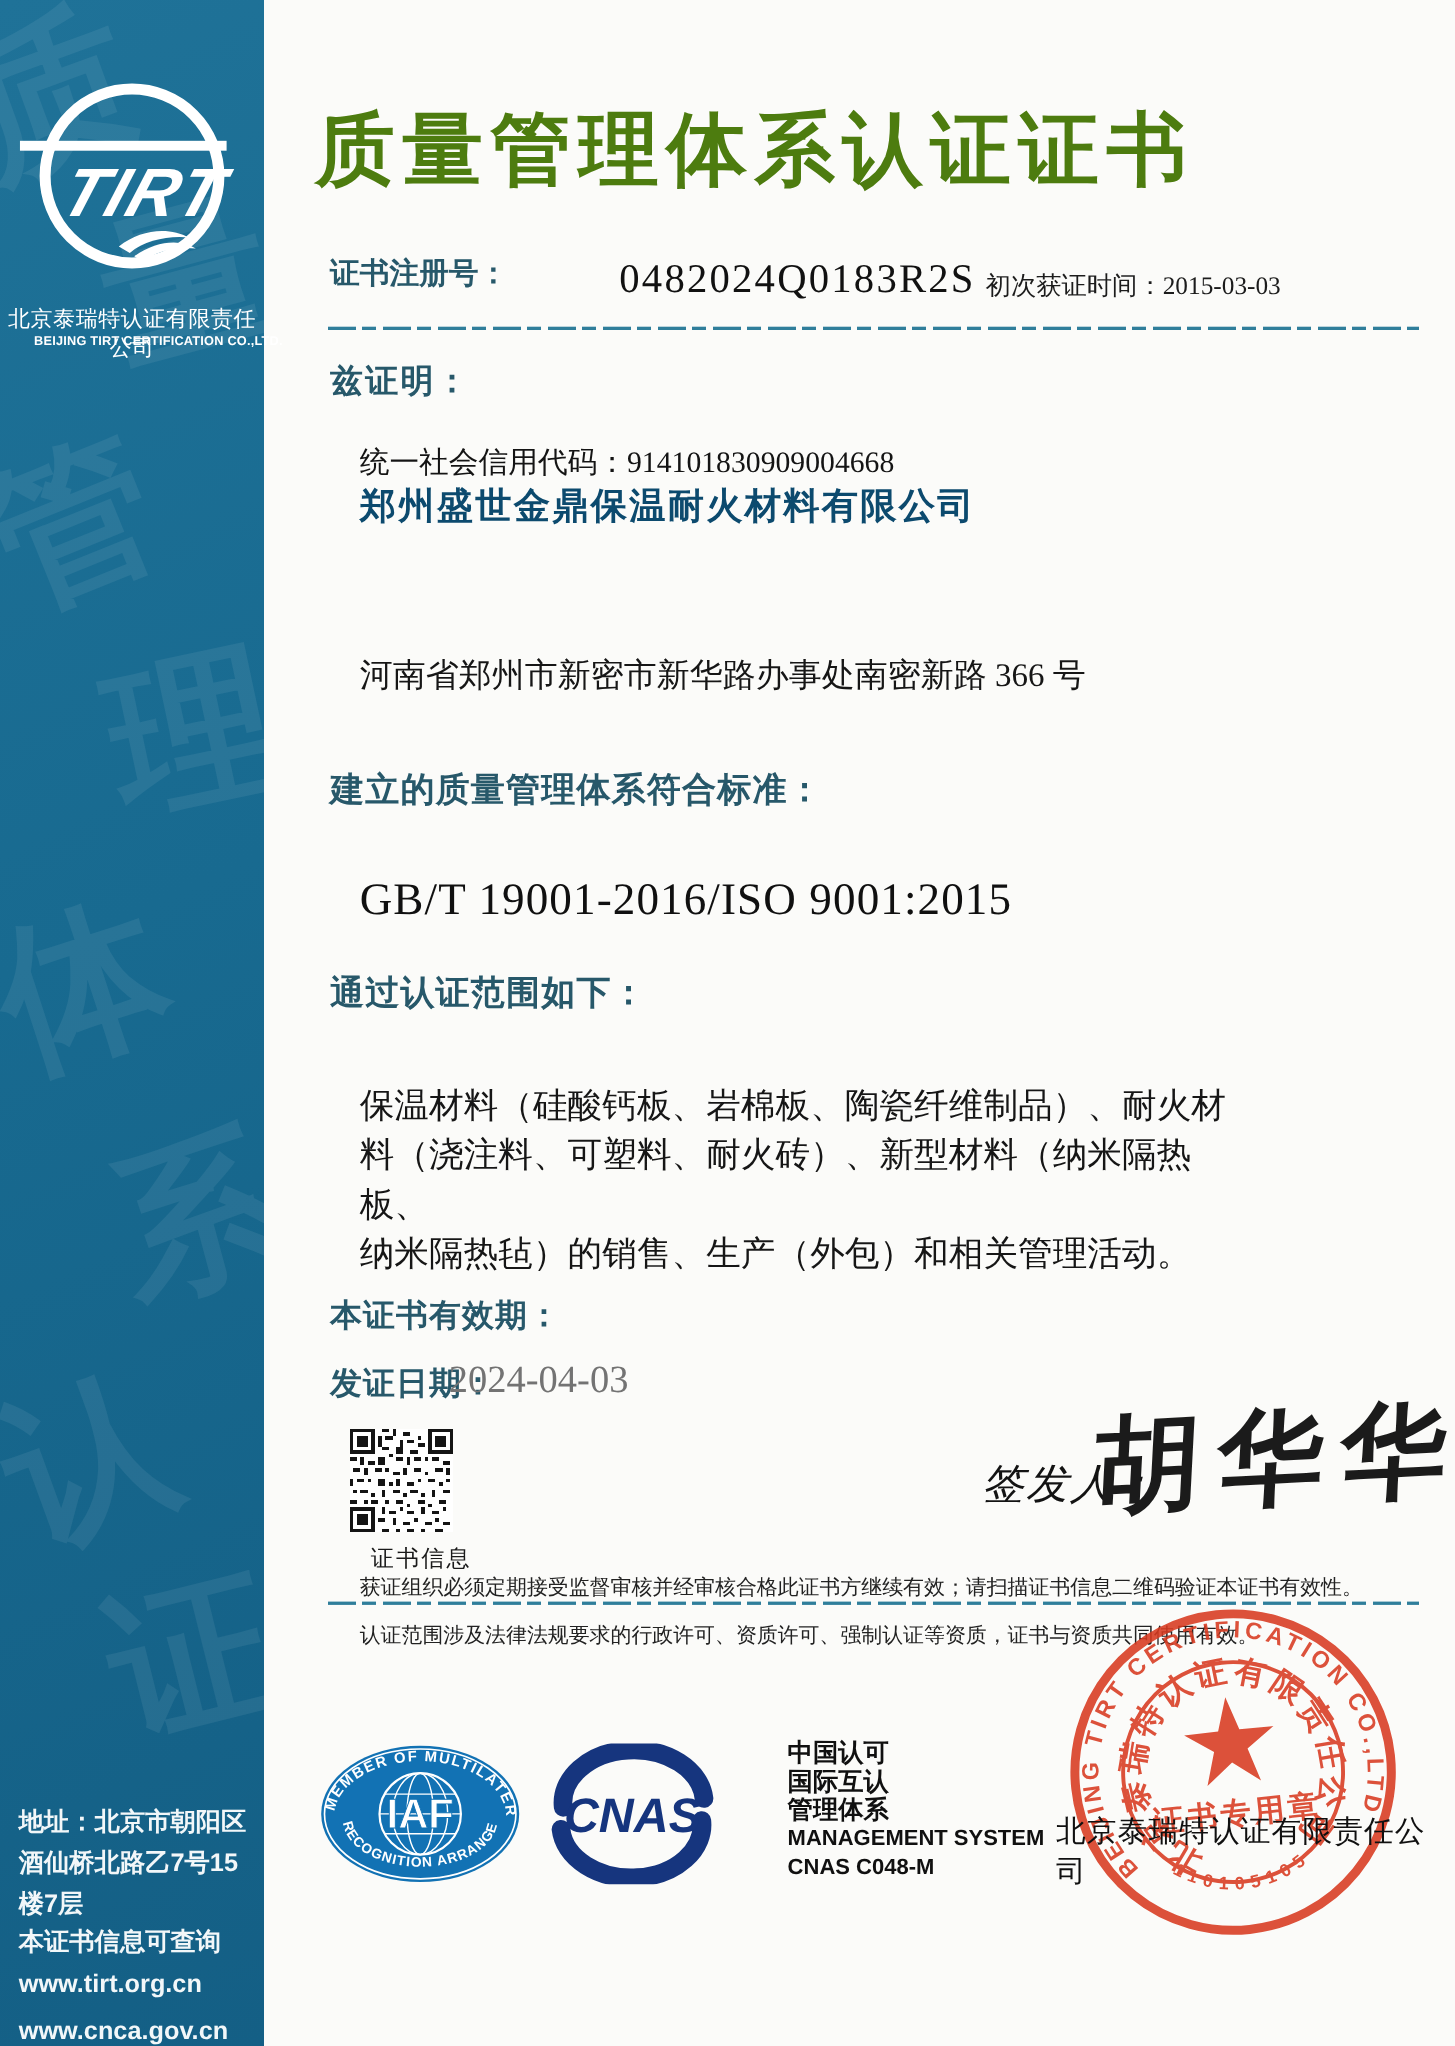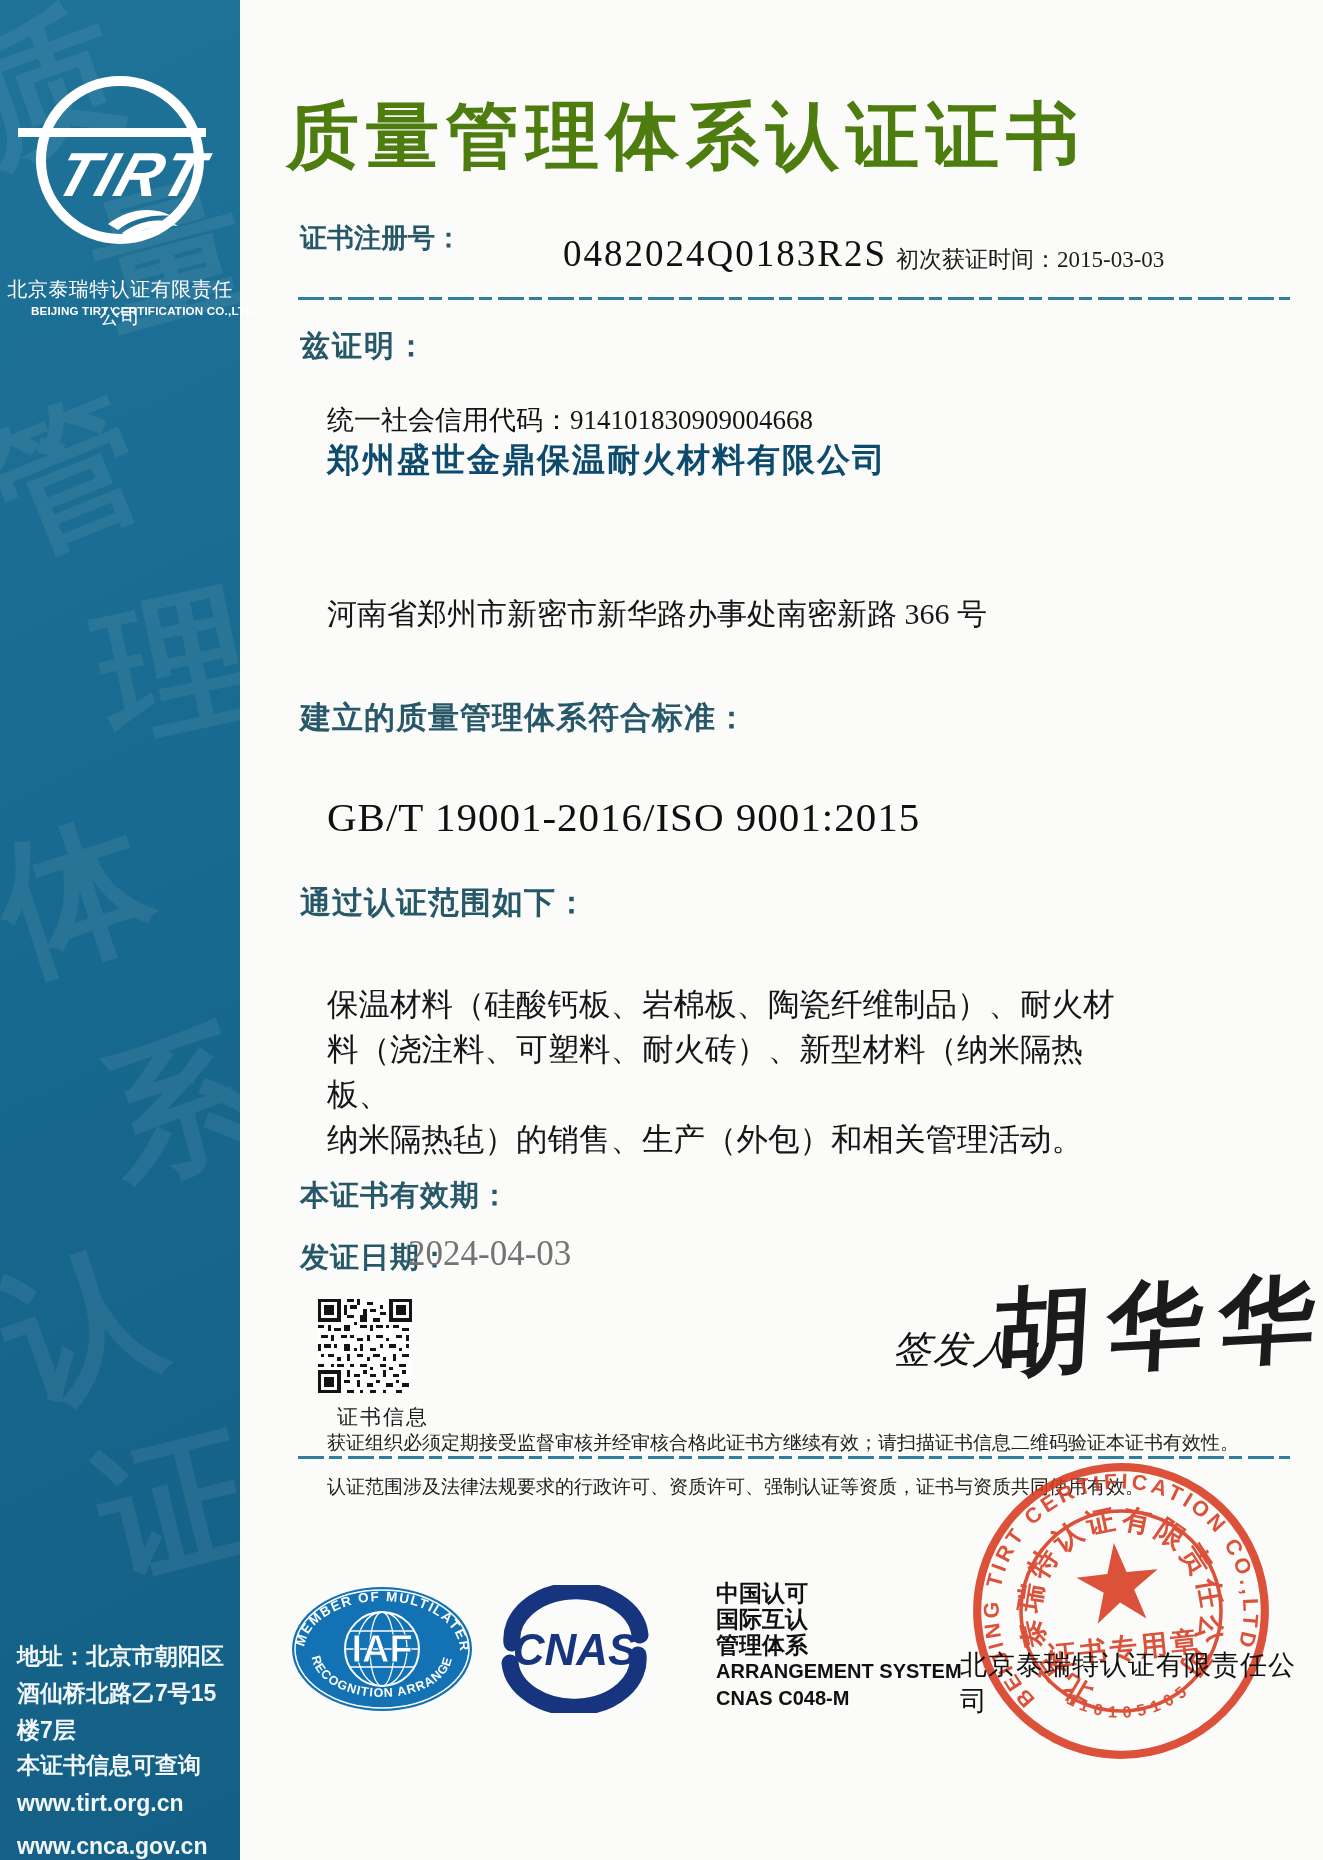--- a/index.html
+++ b/index.html
@@ -30,21 +30,21 @@
   .sb-query{position:absolute;left:17px;top:1750px;color:#f2f7f9;
             font-family:"Liberation Sans",sans-serif;font-size:23px;font-weight:600;}
   .sb-link1{position:absolute;left:17px;top:1790px;color:#f2f7f9;
             font-family:"Liberation Sans",sans-serif;font-size:23px;font-weight:600;}
   .sb-link2{position:absolute;left:17px;top:1833px;color:#f2f7f9;
             font-family:"Liberation Sans",sans-serif;font-size:23px;font-weight:600;}
 
   
   .title{position:absolute;left:286px;top:88px;font-size:73px;font-weight:bold;color:#4d7c0f;
          letter-spacing:7px;}
-  .reg-label{position:absolute;left:300px;top:220px;font-family:"Liberation Sans",sans-serif;
+  .reg-label{position:absolute;left:300px;top:230px;font-family:"Liberation Sans",sans-serif;
              font-size:27px;font-weight:bold;color:#27586a;}
   .reg-value{position:absolute;left:563px;top:232px;font-size:37px;letter-spacing:2px;color:#111;}
   .first-cert{position:absolute;left:896px;top:244px;font-size:23px;color:#1c1c1c;}
   .divider{position:absolute;height:3px;
      background-image:repeating-linear-gradient(90deg,#2f7e9b 0 26px,rgba(0,0,0,0) 26px 31px,#2f7e9b 31px 44px,rgba(0,0,0,0) 44px 50px);}
   .div1{left:298px;top:297px;width:992px;}
   .div2{left:298px;top:1456px;width:992px;}
 
   
   .lbl{font-family:"Liberation Sans",sans-serif;font-weight:bold;color:#27586a;}
@@ -278,21 +278,21 @@
   <svg class="cnas" width="150" height="128" viewBox="0 0 150 128">
     <path d="M 12,58 A 64,48 0 0 1 140,50" fill="none" stroke="#16357e" stroke-width="17" stroke-linecap="round"></path>
     <path d="M 10,78 A 64,48 0 0 0 138,70" fill="none" stroke="#16357e" stroke-width="17" stroke-linecap="round"></path>
     <text x="75" y="80" text-anchor="middle" font-family="Liberation Sans, sans-serif" font-size="44" font-weight="bold" font-style="italic" fill="#16357e" letter-spacing="0">CNAS</text>
   </svg>
 
   <div class="cnas-txt">
     <div class="cn">中国认可</div>
     <div class="cn">国际互认</div>
     <div class="cn">管理体系</div>
-    <div class="en">ARRANGEMENT SYSTEM</div>
+    <div class="en">MANAGEMENT SYSTEM</div>
     <div class="en">CNAS C048-M</div>
   </div>
 
   <svg class="seal" width="306" height="306" viewBox="0 0 300 300">
     <defs>
       <path id="sealEn" d="M 58,227 A 120,120 0 1 1 242,227"></path>
       <path id="sealCn" d="M 116,222 A 80,80 0 1 1 184,222"></path>
       <path id="sealNum" d="M 82,230 A 105,105 0 0 0 217,230"></path>
     </defs>
     <circle cx="150" cy="150" r="141" fill="none" stroke="#d83a20" stroke-width="8"></circle>

